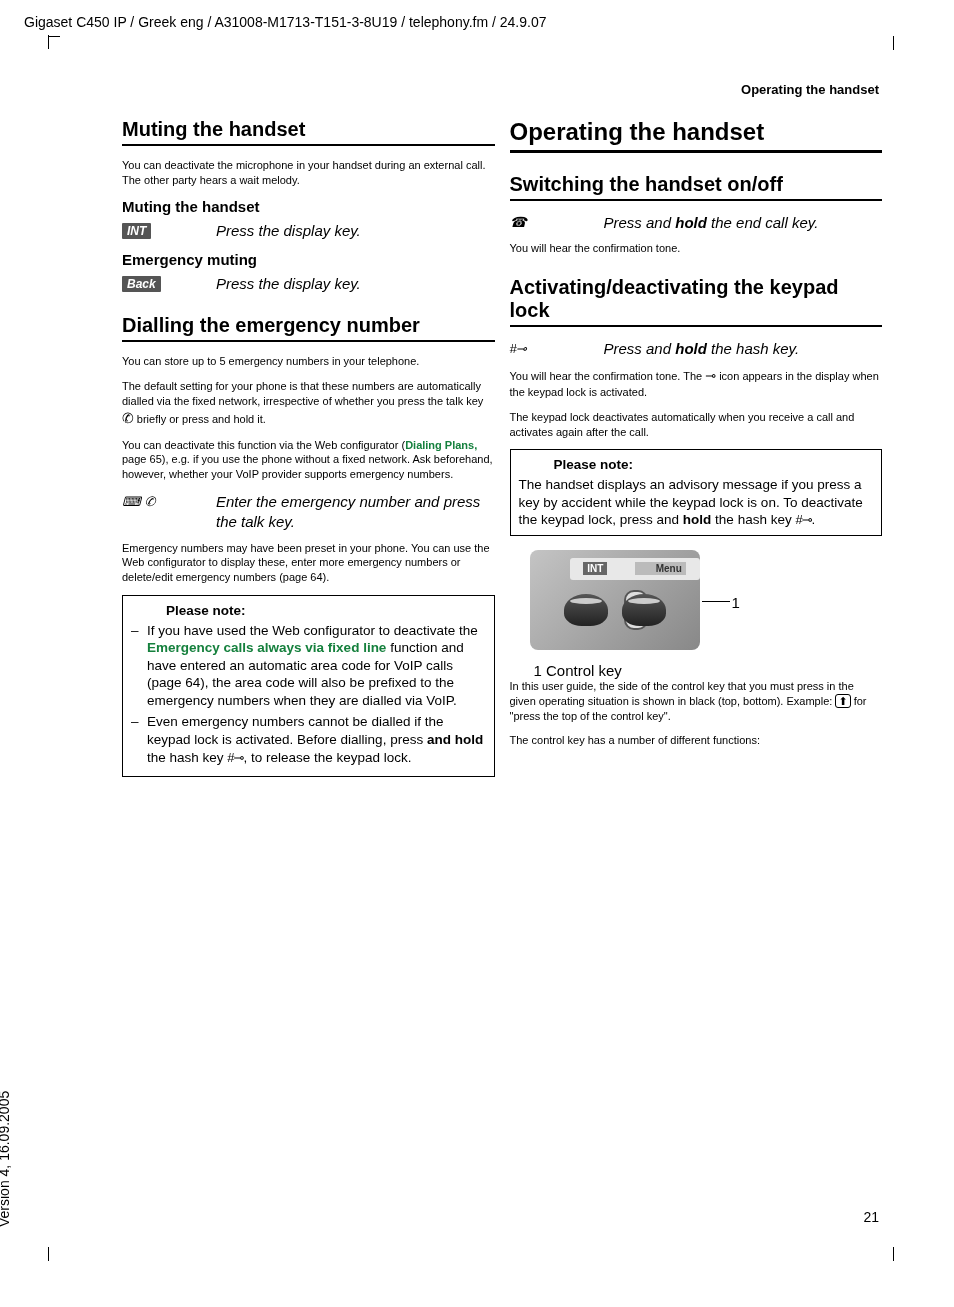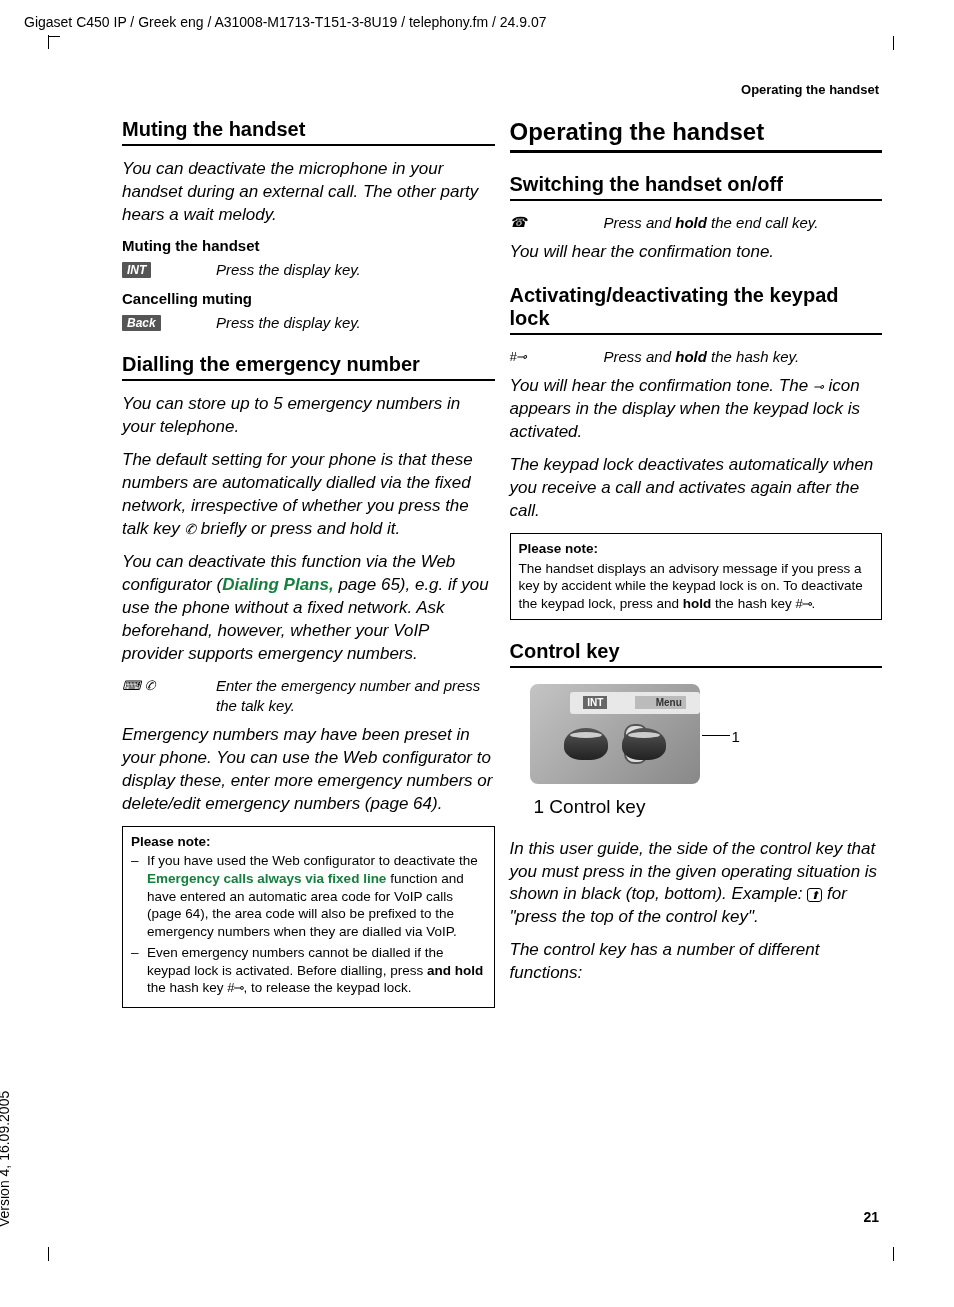--- a/index.html
+++ b/index.html
@@ -63,53 +63,53 @@
     margin-top: 20px;
     margin-bottom: 12px;
   }
   .h2:first-child { margin-top: 0; }
   .h3 {
     font-size: 15px;
     font-weight: bold;
     margin-top: 10px;
     margin-bottom: 6px;
   }
-  p { font-size: 17px; line-height: 1.35; margin-bottom: 10px; font-style: italic; }
+  p { font-size: 11px; line-height: 1.35; margin-bottom: 10px; }
   .key-row { display: flex; margin-bottom: 8px; font-size: 15px; font-style: italic; }
   .key-col1 { width: 94px; flex-shrink: 0; }
   .key-col2 { flex: 1; line-height: 1.35; }
   .key-badge {
     display: inline-block;
     background: #555;
     color: #fff;
     font-size: 12px;
     font-weight: bold;
     padding: 1px 5px;
     border-radius: 1px;
   }
   .note-box {
     border: 1px solid #000;
     padding: 6px 8px;
     font-size: 13.5px;
     line-height: 1.3;
     margin-top: 8px;
     margin-bottom: 10px;
   }
-  .note-box .note-title { font-weight: bold; margin-bottom: 2px; }
+  .note-box .note-title { font-weight: bold; margin-bottom: 2px; margin-left: 35px; }
   .note-box ul { list-style: none; padding-left: 0; }
   .note-box li { display: flex; margin-bottom: 4px; }
   .note-box li .dash { width: 16px; flex-shrink: 0; }
   .greytext { color: #15803d; font-weight: bold; }
   .sym { font-family: Arial, sans-serif; }
   .page-num {
     position: absolute;
     bottom: 82px;
     right: 75px;
     font-size: 14px;
-    font-weight: bold;
+    font-weight: normal;
   }
   .control-key-diagram {
     width: 220px;
     height: 110px;
     position: relative;
     margin-bottom: 6px;
   }
   .ck-body {
     position: absolute;
     left: 20px; top: 4px; width: 170px; height: 100px;
@@ -136,21 +136,21 @@
   .ck-center {
     position:absolute; left:94px; top:40px; width:24px; height:40px;
     background:#ddd; border:2px solid #555; border-radius:10px;
   }
   .ck-line {
     position:absolute; left:192px; top:55px; width:28px; height:1px; background:#000;
   }
   .ck-label1 {
     position:absolute; left:222px; top:48px; font-size:15px;
   }
-  .ck-caption { font-size:19px; margin-left:24px; margin-bottom:20px; }
+  .ck-caption { font-size:15px; margin-left:24px; margin-bottom:0; }
   .talk-icon::before { content:"✆"; font-size:14px; }
   .end-icon::before { content:"☎"; font-size:14px; }
   .hash-icon::before { content:"#⊸"; font-size:13px; letter-spacing:-1px;}
   .key-icon::before { content:"⊸"; font-size:13px; }
   .numpad-talk::before { content:"⌨ ✆"; font-size:13px; }
   .ctrl-up::before { content:"⬆"; font-size:11px; border:1px solid #000; padding:0 2px; border-radius:3px;}
 </style>
 </head>
 <body>
 
@@ -169,21 +169,21 @@
   <div class="col">
     <div class="h2" style="margin-top:0">Muting the handset</div>
     <p>You can deactivate the microphone in your handset during an external call. The other party hears a wait melody.</p>
 
     <div class="h3">Muting the handset</div>
     <div class="key-row">
       <div class="key-col1"><span class="key-badge">INT</span></div>
       <div class="key-col2">Press the display key.</div>
     </div>
 
-    <div class="h3">Cancelling muting</div>
+    <div class="h3">Emergency muting</div>
     <div class="key-row">
       <div class="key-col1"><span class="key-badge">Back</span></div>
       <div class="key-col2">Press the display key.</div>
     </div>
 
     <div class="h2">Dialling the emergency number</div>
     <p>You can store up to 5 emergency numbers in your telephone.</p>
     <p>
       <span>The default setting for your phone is that these numbers are automatically dialled via the fixed network, irrespective of whether you press the talk key </span><span class="sym talk-icon"></span><span> briefly or press and hold it.</span>
     </p>
@@ -235,21 +235,20 @@
     </p>
     <p>The keypad lock deactivates automatically when you receive a call and activates again after the call.</p>
 
     <div class="note-box">
       <div class="note-title">Please note:</div>
       <div>
         <span>The handset displays an advisory message if you press a key by accident while the keypad lock is on. To deactivate the keypad lock, press and </span><b>hold</b><span> the hash key </span><span class="sym hash-icon"></span><span>.</span>
       </div>
     </div>
 
-    <div class="h2">Control key</div>
 
     <div class="control-key-diagram">
       <div class="ck-body">
         <div class="ck-screen">
           <span class="ck-sb ck-sb-int">INT</span>
           <span class="ck-sb ck-sb-menu">Menu</span>
         </div>
         <div class="ck-btn-l"></div>
         <div class="ck-center"></div>
         <div class="ck-btn-r"></div>

